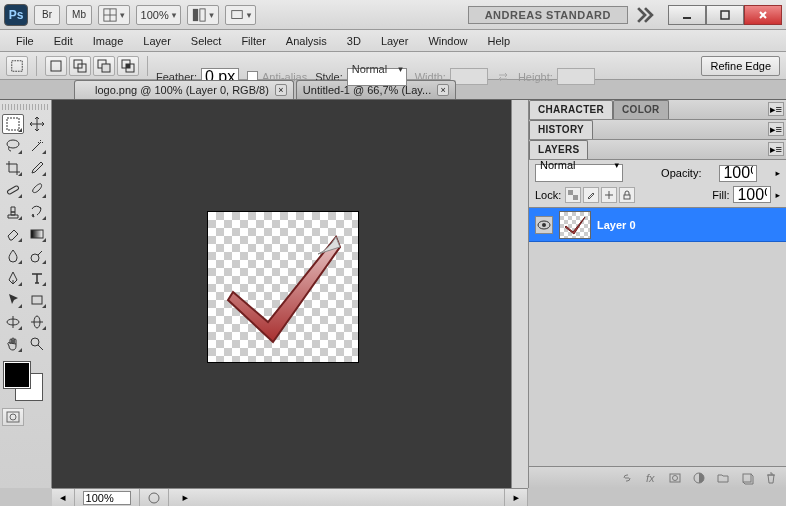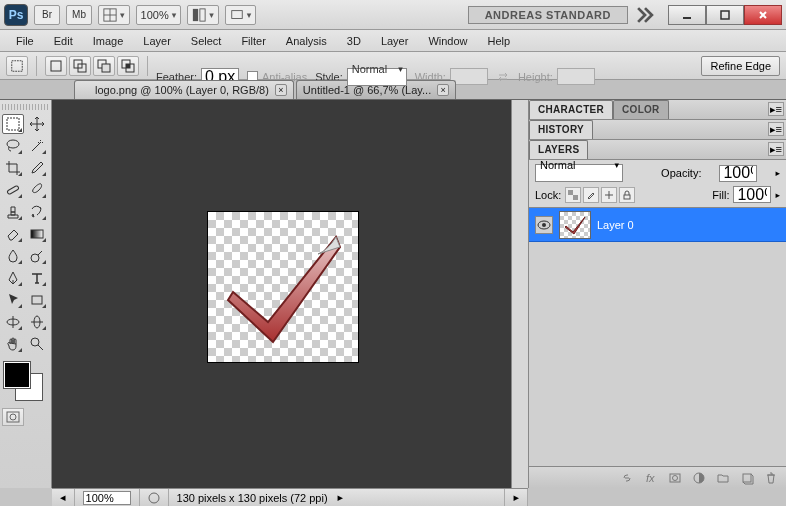--- a/index.html
+++ b/index.html
@@ -498,21 +498,21 @@
           <svg viewBox="0 0 14 14">
               <ellipse cx="7" cy="7" rx="6" ry="4" fill="none" stroke="#333"></ellipse>
               <circle cx="7" cy="7" r="2" fill="#333"></circle>
             </svg>
         </div>
         <div class="thumb">
           <svg viewBox="0 0 26 26">
               <path d="M4 14l7 6 12-15-11 17-9-7z" fill="#a84040" stroke="#702020"></path>
             </svg>
         </div>
-        <span style="font-weight:normal">Layer 0</span>
+        <span style="font-weight:bold">Layer 0</span>
       </div>
     </div>
     <div class="panel-foot">
       <div class="pf-ico">
           <svg viewBox="0 0 14 14">
             <path d="M4 7a3 3 0 013-3h1M10 7a3 3 0 01-3 3H6M5 7h4" stroke="#555" fill="none"></path>
           </svg>
         </div>
       <div class="pf-ico">
           <svg viewBox="0 0 14 14">
@@ -555,17 +555,16 @@
   <div class="seg">◂</div>
   <div class="seg">
       <input class="zoom-in" value="100%" style="">
     </div>
   <div class="seg">
     <svg width="12" height="12" viewBox="0 0 12 12">
         <circle cx="6" cy="6" r="5" fill="none" stroke="#666"></circle>
       </svg>
   </div>
   <div class="seg" style="flex:1">
-    <span>130 pixels x 130 pixels (72 ppi)</span>
     <span style="margin-left:6px">▸</span>
   </div>
   <div class="seg">▸</div>
 </div>
 
 </body></html>

